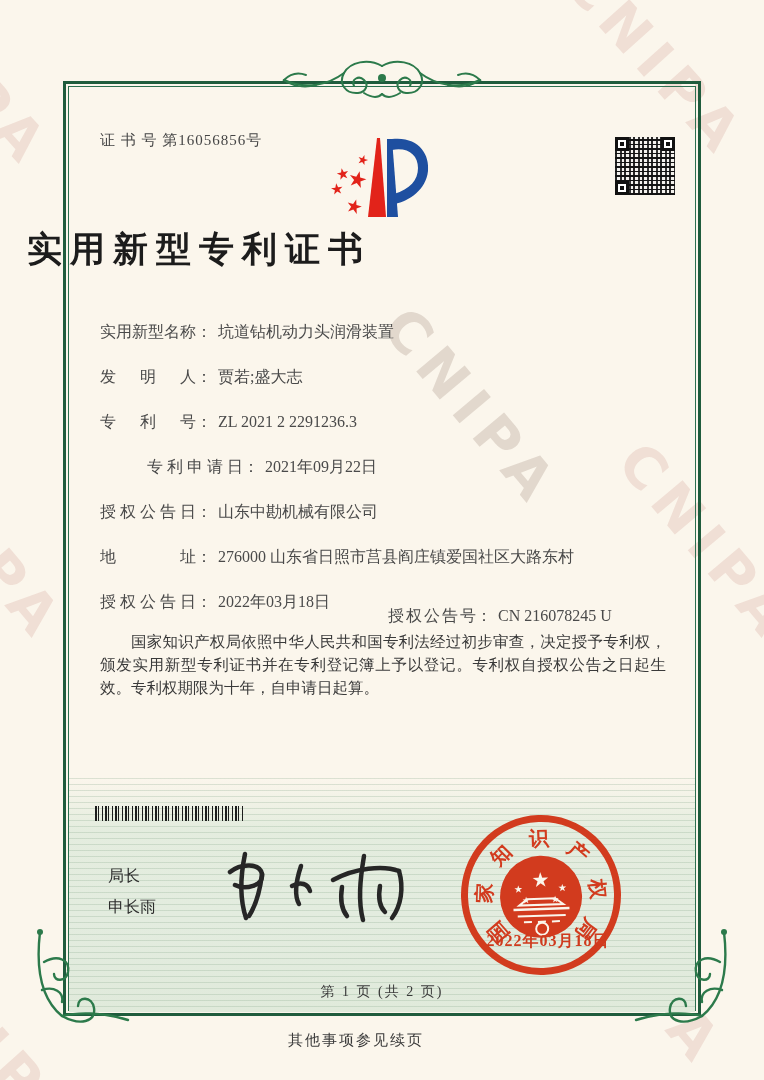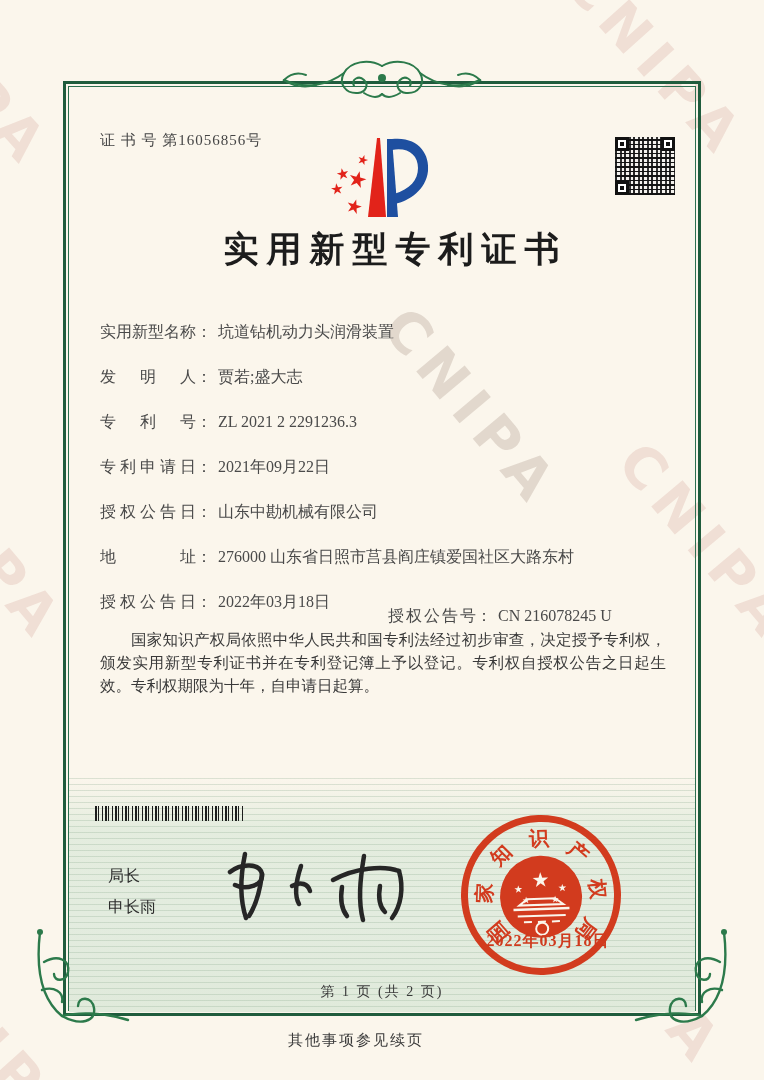--- a/index.html
+++ b/index.html
@@ -49,34 +49,34 @@
   .qr {
     position:absolute; left:615px; top:137px; width:60px; height:58px; z-index:4;
     background:
       repeating-linear-gradient(90deg, rgba(17,17,17,0.9) 0 2px, rgba(0,0,0,0) 2px 5px, rgba(17,17,17,0.85) 5px 7px, rgba(0,0,0,0) 7px 9px),
       repeating-linear-gradient(0deg, #151515 0 2px, #f4f2ee 2px 5px, #151515 5px 6px, #f4f2ee 6px 9px);
   }
   .qr .finder { position:absolute; width:14px; height:14px; border:3px solid #111; background:#fff; }
   .qr .finder::after { content:""; position:absolute; inset:2px; background:#111; }
   .qr .f-tl { left:0; top:0; } .qr .f-tr { right:0; top:0; } .qr .f-bl { left:0; bottom:0; }
   .doc-title {
-    position:absolute; left:0; top:226px; width:764px; text-align:center;
+    position:absolute; left:0; top:226px; width:764px; 
     font-size:35px; font-weight:700; letter-spacing:8px; color:#1c1c1c; z-index:4;padding-left:27px;
   }
   
   .field { position:absolute; left:100px; font-size:16px; color:#4a4a4a; z-index:4; white-space:nowrap; }
   .field .lab { display:inline-block; width:96px; text-align:justify; text-align-last:justify; vertical-align:bottom; }
   .field .colon { display:inline-block; margin-right:6px; }
   .f1 { top:322px; } .f2 { top:367px; } .f3 { top:412px; }
-  .f4 { top:457px; } .f5 { top:502px; } .f6 { top:547px; }
+  .f4 { top:457px;margin-left:47px; } .f5 { top:502px; } .f6 { top:547px; }
   .f7 { top:592px; } .f8 { top:592px; left:388px;margin-top:14px; }
   .f8 .lab { width:88px; }
   
   .paras { position:absolute; left:100px; top:630px; width:566px; z-index:4;
-    font-size:15.5px; line-height:23px; color:#3a3a3a; text-align:justify;font-family:Liberation Mono, monospace; }
+    font-size:15.5px; line-height:23px; color:#3a3a3a; text-align:justify; }
   .paras p { text-indent:2em; }
   
   .barcode {
     position:absolute; left:95px; top:806px; width:150px; height:15px; z-index:4;
     background:
       repeating-linear-gradient(90deg, #1d1d1d 0 2px, rgba(0,0,0,0) 2px 3px, #1d1d1d 3px 4px, rgba(0,0,0,0) 4px 7px, #1d1d1d 7px 8px, rgba(0,0,0,0) 8px 10px);
   }
   .signer { position:absolute; left:108px; top:860px; z-index:4; font-size:16px; line-height:31px; color:#2c2c2c; }
   .signature { position:absolute; left:215px; top:838px; z-index:4; }
   

